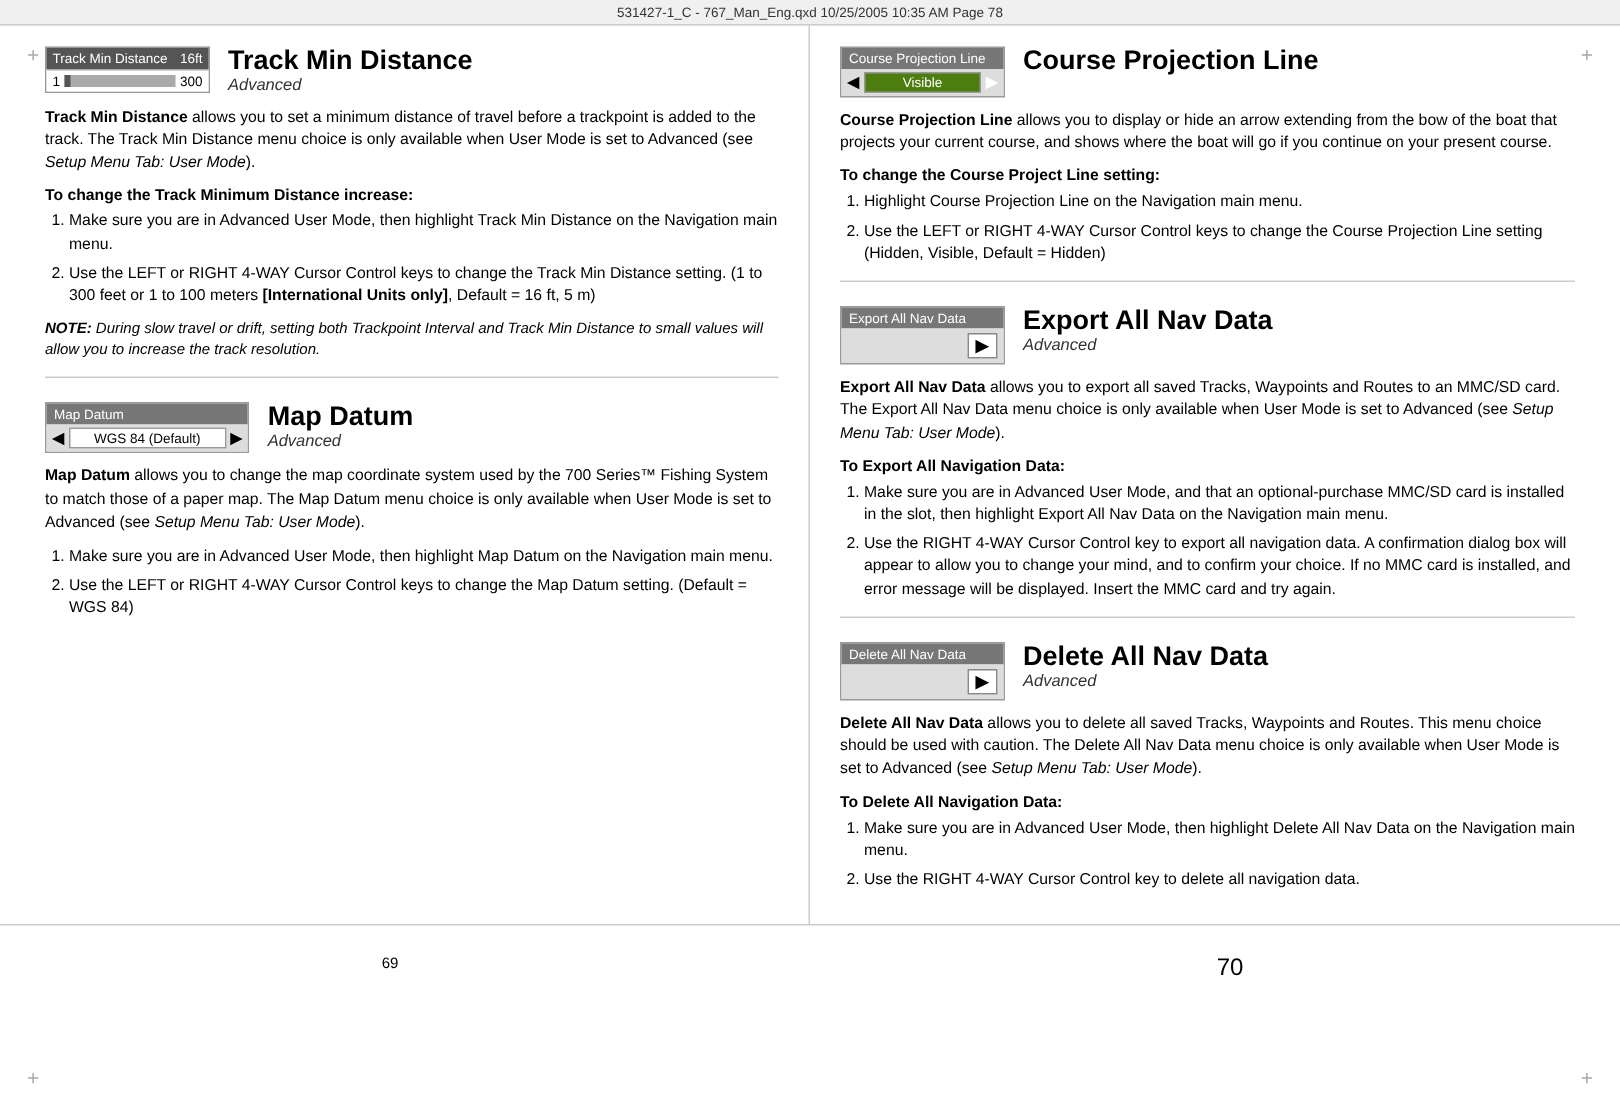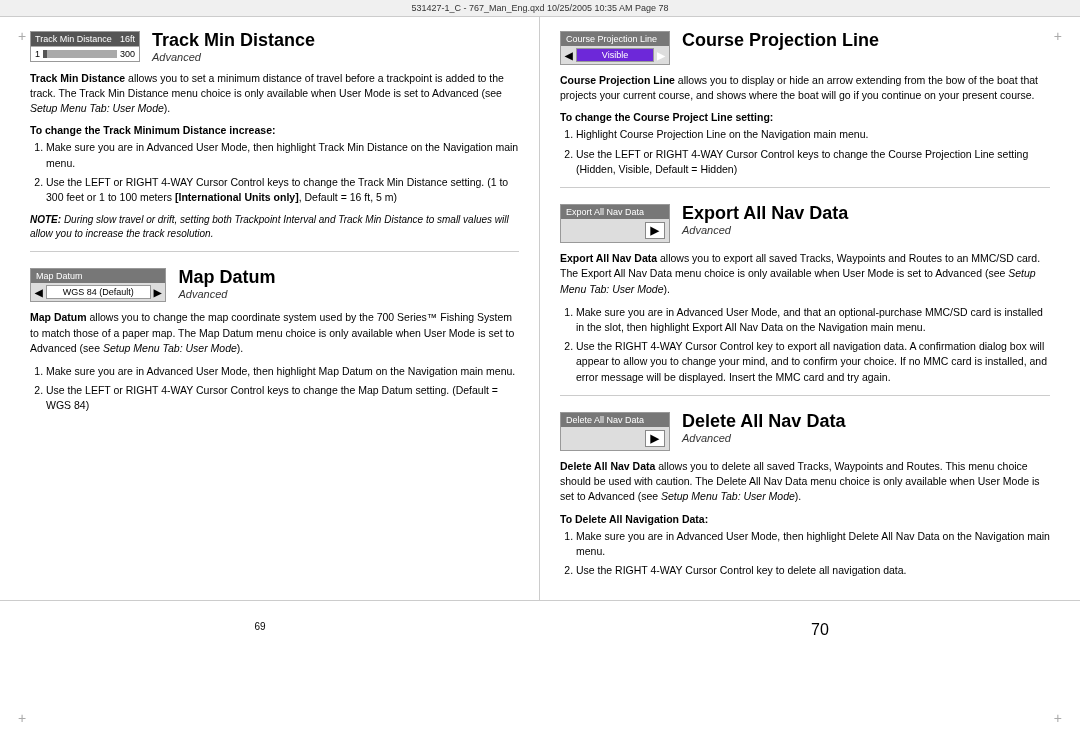--- a/index.html
+++ b/index.html
@@ -179,21 +179,21 @@
     .device-box-cp-bottom {
       background: #ddd;
       display: flex;
       align-items: center;
       padding: 2px 4px;
       justify-content: space-between;
     }
 
     .cp-nav-label {
       font-size: 9px;
-      background: #6d28d9;
+      background: #4d7c0f;
       color: #fff;
       border: 1px solid #999;
       padding: 1px 8px;
       flex: 1;
       text-align: center;
       margin: 0 3px;
     }
 
     
     .device-box-ex {
@@ -422,20 +422,21 @@
           <div class="section-title-block">
             <div class="section-title">Export All Nav Data</div>
             <div class="section-subtitle">Advanced</div>
           </div>
         </div>
 
         <div class="body-text">
           <strong>Export All Nav Data</strong> allows you to export all saved Tracks, Waypoints and Routes to an MMC/SD card. The Export All Nav Data menu choice is only available when User Mode is set to Advanced (see <em>Setup Menu Tab: User Mode</em>).
         </div>
 
+        <div class="subheading">To Export All Navigation Data:</div>
 
         <ol class="numbered-list">
           <li>Make sure you are in Advanced User Mode, and that an optional-purchase MMC/SD card is installed in the slot, then highlight Export All Nav Data on the Navigation main menu.</li>
           <li>Use the RIGHT 4-WAY Cursor Control key to export all navigation data. A confirmation dialog box will appear to allow you to change your mind, and to confirm your choice. If no MMC card is installed, and error message will be displayed. Insert the MMC card and try again.</li>
         </ol>
       </div>
 
       <hr class="h-divider">
 
       <div class="section-gap">

